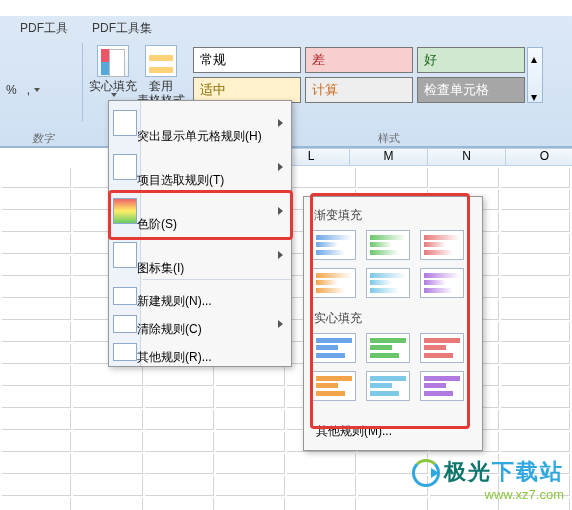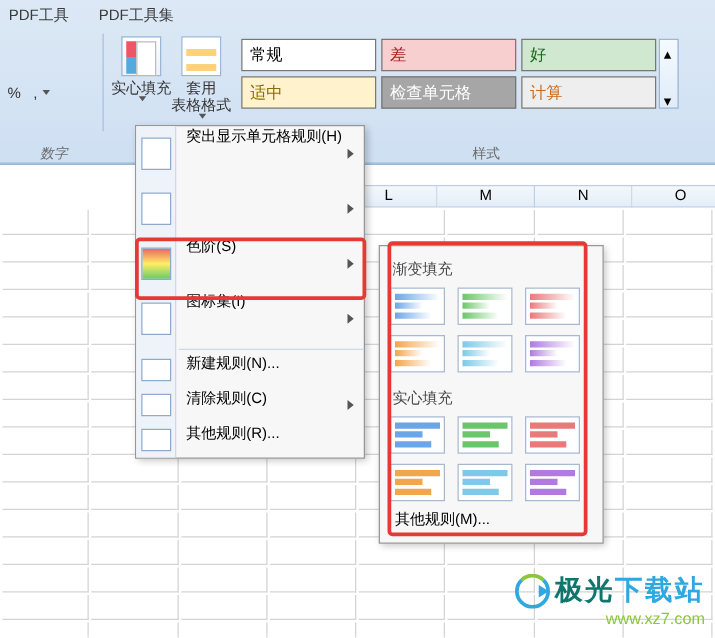--- a/index.html
+++ b/index.html
@@ -1,20 +1,20 @@
 <!DOCTYPE html>
 <html><head>
 <meta charset="utf-8">
 <style>
 * { margin: 0; padding: 0; box-sizing: border-box; font-family: "Microsoft YaHei", SimSun, sans-serif; }
 body { width: 572px; height: 510px; background: #fff; overflow: hidden; position: relative; font-size: 12px; }
 
 .ribbon-area { background: linear-gradient(#dce8f5, #cfe0f3); border-bottom: 1px solid #9bb7d6; }
 
-.tabs { display: flex; gap: 24px; padding: 4px 7px; color: #3b3b3b; }
+.tabs { display: flex; gap: 24px; padding: 4px 20px; color: #3b3b3b; margin-top: 16px; }
 .tabs span { cursor: default; }
 
 .ribbon-body { display: flex; align-items: flex-start; padding: 2px 6px 0 6px; height: 88px; }
 
 .num-left { width: 70px; padding-top: 40px; display: flex; align-items: center; gap: 2px; color: #333; }
 .caret-sm { width: 0; height: 0; border-left: 3px solid transparent; border-right: 3px solid transparent; border-top: 4px solid #555; display: inline-block; margin-left: 2px; }
 
 .sep { width: 1px; height: 78px; background: #a8c0de; margin: 0 6px; }
 
 .big-btn { display: flex; flex-direction: column; align-items: center; width: 48px; padding-top: 2px; cursor: default; }
@@ -47,39 +47,39 @@
 .colhdr { display:flex; position:absolute; top:148px; left:272px; height:18px; }
 .colhdr div { width:78px; text-align:center; font-size:12px; background:linear-gradient(#f4f8fc,#e3edf8); border:1px solid #bcd0e6; border-left:none; }
 .colhdr div:first-child{border-left:1px solid #bcd0e6;}
 
 .sheet-grid { position:absolute; top:166px; left:0; right:0; bottom:0; }
 .sheet-grid td { border-right:1px solid #d4d4d4; border-bottom:1px solid #d4d4d4; width:78px; height:20px; }
 
 
 .menu { position:absolute; left:108px; top:100px; width:184px; background:#f7f7f7; border:1px solid #979797; box-shadow:2px 2px 6px rgba(0,0,0,.25); }
 .menu .iconcol { position:absolute; left:0; top:0; bottom:0; width:32px; background:#eef3fa; border-right:1px solid #d0d7e5; }
-.menu-item { position:relative; display:flex; align-items:flex-start; height:44px; padding-left:40px; }
+.menu-item { position:relative; display:flex; align-items:flex-end; height:44px; padding-left:28px; }
 .menu-item.small { height:28px; }
 .menu-item .arrow { position:absolute; right:8px; top:50%; transform:translateY(-50%); width:0;height:0;border-top:4px solid transparent;border-bottom:4px solid transparent;border-left:5px solid #555; }
 .menu-item .mi-icon { position:absolute; left:4px; width:24px; height:26px; background:#fff; border:1px solid #8fa9cc; top:50%; transform:translateY(-50%); }
 .menu-item.small .mi-icon{ height:18px; }
 .menu hr { border:none; border-top:1px solid #d0d7e5; margin:2px 0 2px 34px; }
 
 .hot { background:#fde8b6 !important; outline:1px solid #e5b23a; }
 .redbox { position:absolute; border:3px solid #e53935; border-radius:4px; pointer-events:none; }
 .rb1 { left:108px; top:190px; width:185px; height:50px; }
 .rb2 { left:310px; top:193px; width:160px; height:236px; }
 
 
 .submenu { position:absolute; left:303px; top:196px; width:180px; background:#f7f7f7; border:1px solid #979797; box-shadow:2px 2px 6px rgba(0,0,0,.25); padding:6px 8px 4px 8px; }
 .submenu .sec-title { font-size:12px; color:#444; margin:4px 0 6px 2px; }
 .thumbs { display:grid; grid-template-columns:repeat(3,44px); gap:8px 10px; }
 .thumb { width:44px; height:30px; background:#fff; border:1px solid #a8b9cf; position:relative; display:flex; flex-direction:column; justify-content:space-around; padding:3px; }
 .thumb span { height:5px; display:block; }
-.other { margin-top:0; padding:6px 4px; }
+.other { margin-top:16px; padding:6px 4px; }
 
 
 .wm { position:absolute; right:8px; bottom:8px; text-align:right; }
 .wm .big { font-size:22px; font-weight:bold; color:#2fa8e0; letter-spacing:2px; }
 .wm .big .g { color:#0f766e; }
 .wm .url { font-size:13px; color:#8cc63f; }
 .wm .logo { display:inline-block; width:28px; height:28px; border:3px solid #2fa8e0; border-top-color:#8cc63f; border-radius:50%; vertical-align:middle; margin-right:4px; position:relative; }
 .wm .logo::after{content:""; position:absolute; right:-2px; top:6px; width:0;height:0;border-left:8px solid #2fa8e0;border-top:5px solid transparent;border-bottom:5px solid transparent;}
 </style>
 </head>
@@ -106,22 +106,22 @@
       <div class="big-icon tf-icon"></div>
       <div class="lbl"><span>套用</span><br><span>表格格式</span></div>
       <span class="caret-sm"></span>
     </div>
     <div style="display:flex">
       <div class="styles-grid">
         <div class="style-cell sc-normal">常规</div>
         <div class="style-cell sc-bad">差</div>
         <div class="style-cell sc-good">好</div>
         <div class="style-cell sc-mid">适中</div>
+        <div class="style-cell sc-calc">计算</div>
         <div class="style-cell sc-check">检查单元格</div>
-        <div class="style-cell sc-calc">计算</div>
       </div>
       <div class="style-scroll">
         <div>▴</div>
         <div>▾</div>
       </div>
     </div>
   </div>
   <div class="group-labels">
     <div class="grp-l">数字</div>
     <div class="grp-r">样式</div>
@@ -302,20 +302,21 @@
 
 <div class="menu">
   <div class="iconcol"></div>
   <div class="menu-item">
     <div class="mi-icon"></div>
     <span>突出显示单元格规则(H)</span>
     <span class="arrow"></span>
   </div>
   <div class="menu-item">
     <div class="mi-icon"></div>
+    <span>项目选取规则(T)</span>
     <span class="arrow"></span>
   </div>
   <div class="menu-item">
     <div class="mi-icon" style="background:linear-gradient(#e66,#fe6,#6c6)"></div>
     <span>色阶(S)</span>
     <span class="arrow"></span>
   </div>
   <div class="menu-item">
     <div class="mi-icon"></div>
     <span>图标集(I)</span>

